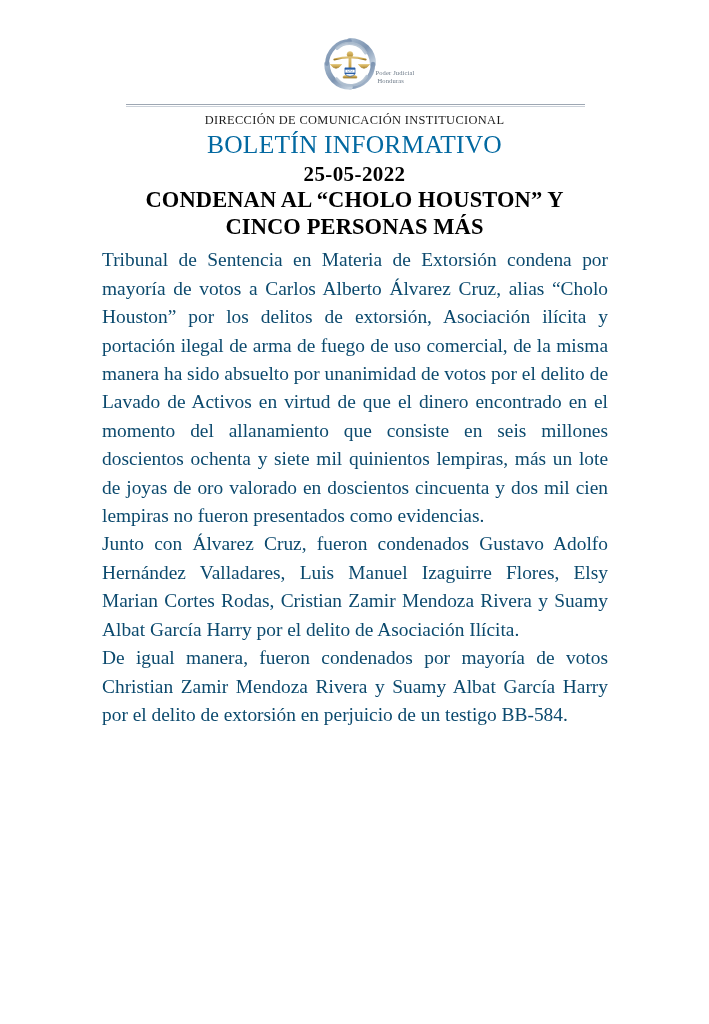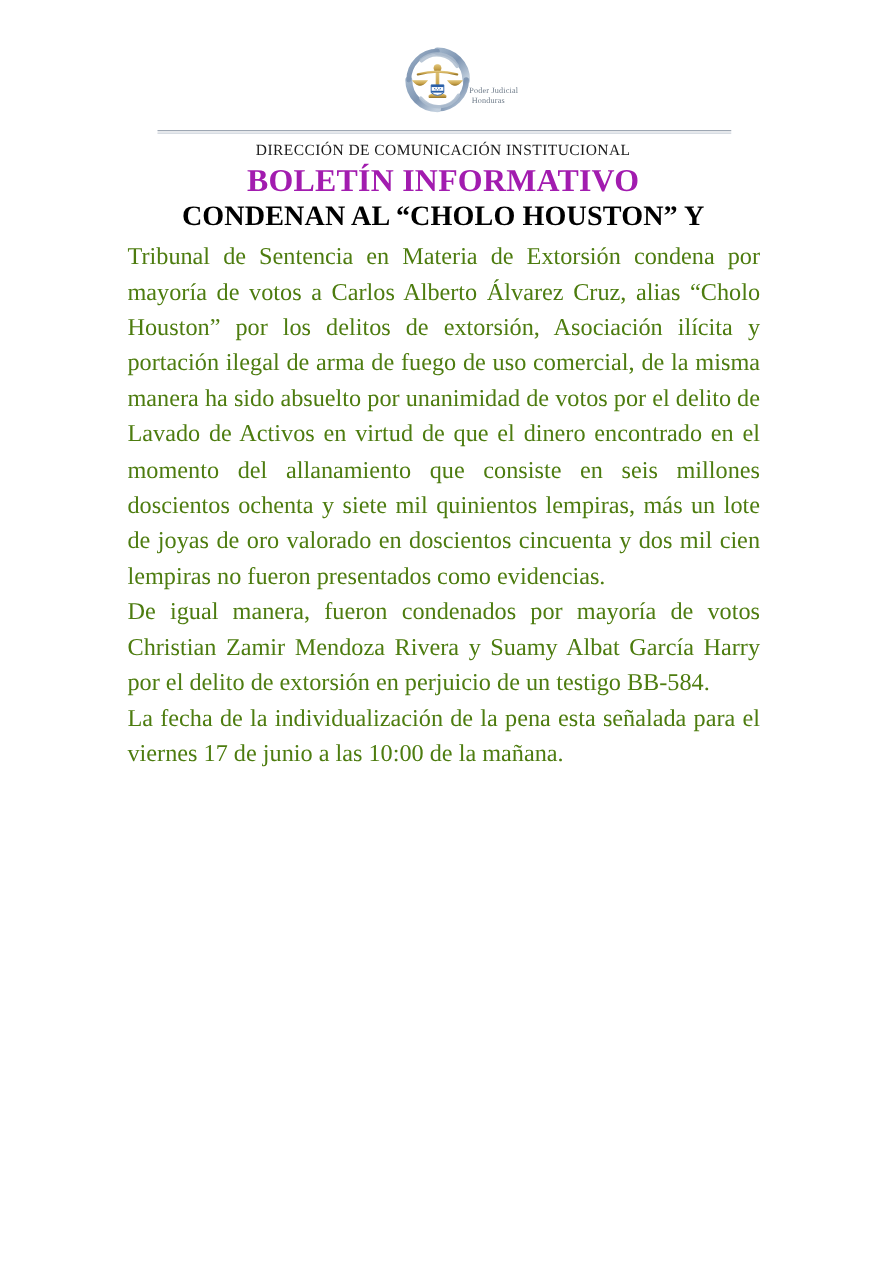--- a/index.html
+++ b/index.html
@@ -94,24 +94,24 @@
     text-transform: uppercase;
   }
 
   
   .title-block {
     text-align: center;
     margin-top: 3px;
   }
   .title-main {
     font-size: 25.5px;
-    font-weight: bold;
+    font-weight: normal;
     letter-spacing: 0.2px;
     line-height: 1.12;
-    color: #a21caf;
+    color: #0369a1;
   }
   .title-date {
     font-size: 21px;
     font-weight: bold;
     letter-spacing: 0.4px;
     line-height: 1.22;
     margin-top: 2px;
     color: #000;
   }
   .title-head {
@@ -124,21 +124,21 @@
   }
   .title-head .ln { display: block; }
 
   
   .body-copy {
     margin: 6px 101px 0 102px;
     text-align: justify;
     text-justify: inter-word;
     font-size: 19.4px;
     line-height: 1.465;
-    color: #4d7c0f;
+    color: #0c4a6e;
     hyphens: none;
   }
   .body-copy p {
     margin: 0;
     text-align: justify;
   }
   .body-copy p:last-child {
     text-align: justify;
   }
 </style>
@@ -219,24 +219,26 @@
     <div class="rule-wrap">
       <div class="r1"></div>
       <div class="r2"></div>
     </div>
   </div>
 
   <div class="dept">DIRECCIÓN DE COMUNICACIÓN INSTITUCIONAL</div>
 
   <div class="title-block">
     <div class="title-main">BOLETÍN INFORMATIVO</div>
+    <div class="title-date">25-05-2022</div>
     <div class="title-head">
       <span class="ln">CONDENAN AL “CHOLO HOUSTON” Y</span>
+      <span class="ln">CINCO PERSONAS MÁS</span>
     </div>
   </div>
 
   <div class="body-copy">
     <p>Tribunal de Sentencia en Materia de Extorsión condena por mayoría de votos a Carlos Alberto Álvarez Cruz, alias “Cholo Houston” por los delitos de extorsión, Asociación ilícita y portación ilegal de arma de fuego de uso comercial, de la misma manera ha sido absuelto por unanimidad de votos por el delito de Lavado de Activos en virtud de que el dinero encontrado en el momento del allanamiento que consiste en seis millones doscientos ochenta y siete mil quinientos lempiras, más un lote de joyas de oro valorado en doscientos cincuenta y dos mil cien lempiras no fueron presentados como evidencias.</p>
+    <p>Junto con Álvarez Cruz, fueron condenados Gustavo Adolfo Hernández Valladares, Luis Manuel Izaguirre Flores, Elsy Marian Cortes Rodas, Cristian Zamir Mendoza Rivera y Suamy Albat García Harry por el delito de Asociación Ilícita.</p>
     <p>De igual manera, fueron condenados por mayoría de votos Christian Zamir Mendoza Rivera y Suamy Albat García Harry por el delito de extorsión en perjuicio de un testigo BB-584.</p>
-    <p>La fecha de la individualización de la pena esta señalada para el viernes 17 de junio a las 10:00 de la mañana.</p>
   </div>
 
 </div>
 
 </body></html>

